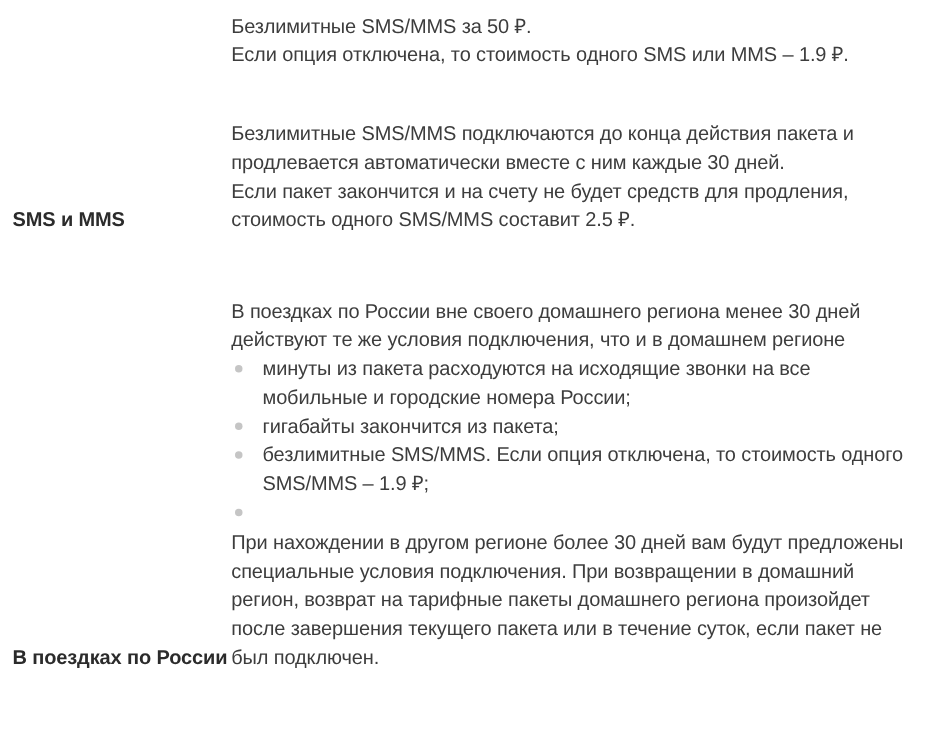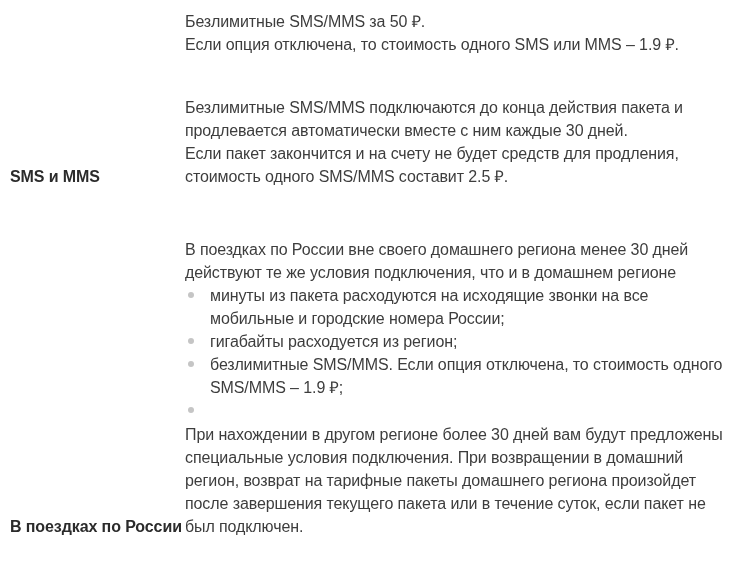--- a/index.html
+++ b/index.html
@@ -92,21 +92,21 @@
     <div class="section-row">
       <div class="left-cell">
         <h3 class="section-title" style="margin: 0px;">В поездках по России</h3>
       </div>
       <div class="right-cell">
         <div class="block mt-none">
           <div class="para-line">В поездках по России вне своего домашнего региона менее 30 дней действуют те же условия подключения, что и в домашнем регионе</div>
         </div>
         <ul class="bullet-list block mt-none">
           <li><span class="bullet-dot"></span><span>минуты из пакета расходуются на исходящие звонки на все мобильные и городские номера России;</span></li>
-          <li><span class="bullet-dot"></span><span>гигабайты расходуется из регион;</span></li>
+          <li><span class="bullet-dot"></span><span>гигабайты закончится из пакета;</span></li>
           <li><span class="bullet-dot"></span><span>безлимитные SMS/MMS. Если опция отключена, то стоимость одного SMS/MMS – 1.9 ₽;</span></li>
           <li><span class="bullet-dot"></span></li>
         </ul>
         <div class="block mt-after-list">
           <div class="para-line">При нахождении в другом регионе более 30 дней вам будут предложены специальные условия подключения. При возвращении в домашний регион, возврат на тарифные пакеты домашнего региона произойдет после завершения текущего пакета или в течение суток, если пакет не был подключен.</div>
         </div>
       </div>
     </div>
   </main>
 

